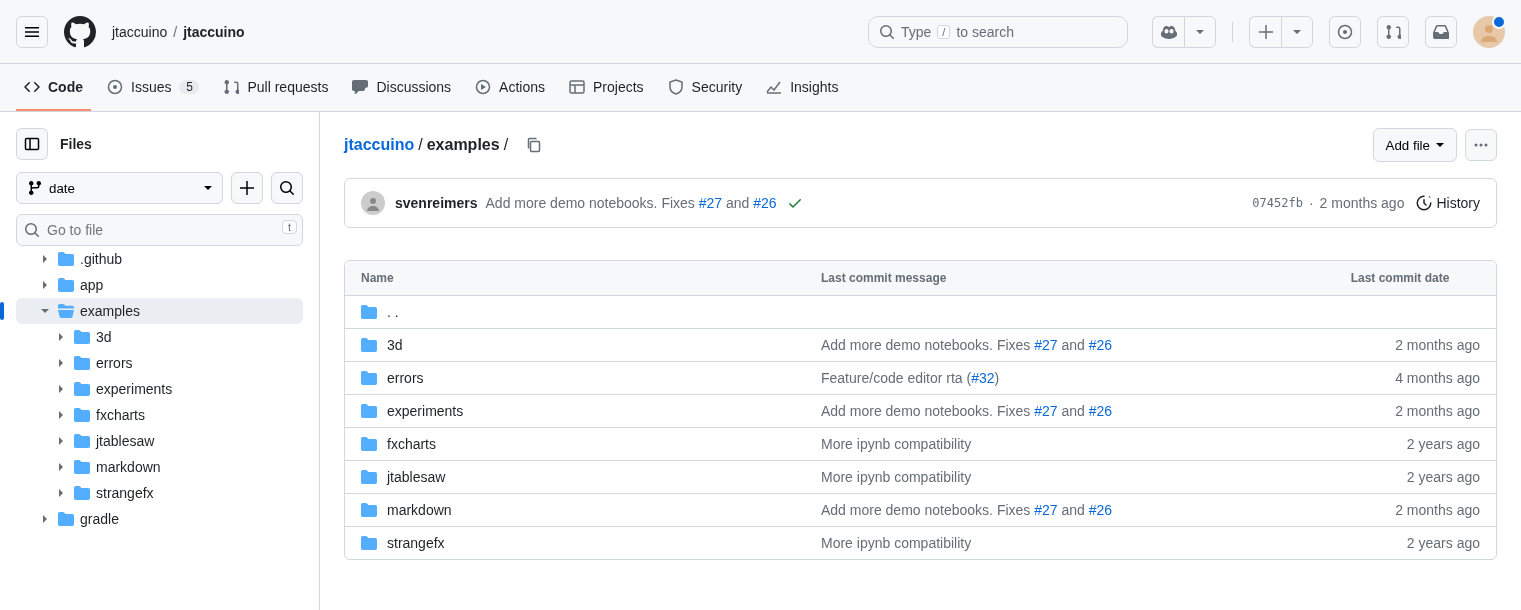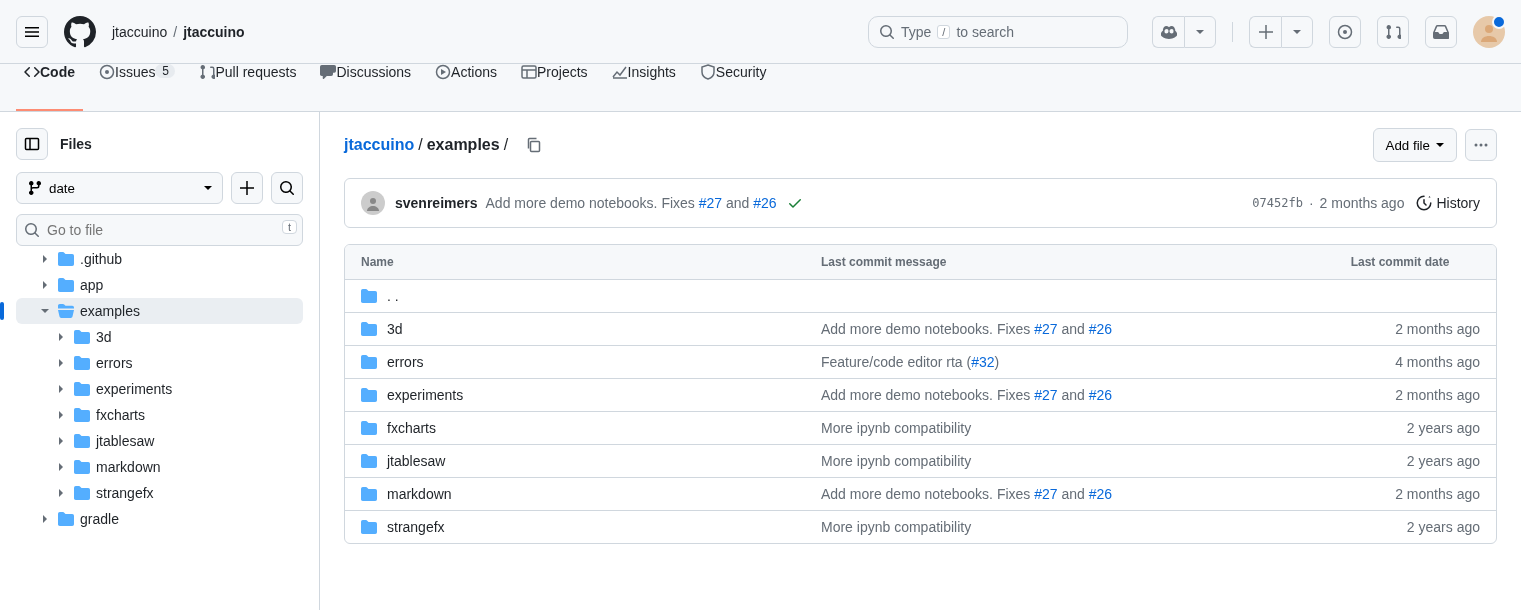--- a/index.html
+++ b/index.html
@@ -23,21 +23,21 @@
 .hdr-btn.split-r { border-top-left-radius: 0; border-bottom-left-radius: 0; }
 .hdr-divider { width: 1px; height: 20px; background: #d0d7de; margin: 0 8px; }
 .avatar { width: 32px; height: 32px; border-radius: 50%; background: #e7c9a9; position: relative; }
 .avatar::after { content: ""; position: absolute; top: -1px; right: -1px; width: 10px; height: 10px; background: #0969da; border: 2px solid #f6f8fa; border-radius: 50%; }
 .avatar-inner { width: 100%; height: 100%; border-radius: 50%; display: flex; align-items: center; justify-content: center; }
 .avatar-inner svg circle { fill: #dba878; }
 .avatar-inner svg path { fill: #dba878; }
 
 
 .repo-nav { display: flex; align-items: center; padding: 0 16px; background: #f6f8fa; border-bottom: 1px solid #d0d7de; height: 48px; gap: 8px; }
-.repo-tab { display: flex; align-items: flex-start; padding: 0 8px; height: 100%; color: #1f2328; cursor: pointer; border-bottom: 2px solid transparent; }
+.repo-tab { display: flex; align-items: center; gap: 8px; padding: 0 8px; height: 100%; color: #1f2328; cursor: pointer; border-bottom: 2px solid transparent; }
 .repo-tab.active { border-bottom-color: #fd8c73; font-weight: 600; }
 .repo-tab .icon { color: #656d76; }
 .repo-tab.active .icon { color: #1f2328; }
 .counter { background: #afb8c133; border-radius: 10px; padding: 0 6px; font-size: 12px; min-width: 20px; text-align: center; color: #1f2328; font-weight: 400; }
 
 
 .main { display: flex; height: calc(100vh - 112px); }
 .sidebar { width: 320px; border-right: 1px solid #d0d7de; padding: 16px; overflow-y: auto; }
 .sidebar-header { display: flex; align-items: center; gap: 12px; margin-bottom: 12px; }
 .panel-toggle { width: 32px; height: 32px; border: 1px solid #d0d7de; border-radius: 6px; background: #f6f8fa; display: flex; align-items: center; justify-content: center; cursor: pointer; }
@@ -65,21 +65,21 @@
 .content { flex: 1; padding: 16px 24px; overflow-y: auto; }
 .path-row { display: flex; align-items: center; margin-bottom: 16px; }
 .path-row .rlink { color: #0969da; font-weight: 600; font-size: 16px; }
 .path-row .psep { margin: 0 4px; color: #1f2328; font-size: 16px; }
 .path-row .pcur { font-weight: 600; font-size: 16px; }
 .copy-btn { margin-left: 10px; background: transparent; border: none; cursor: pointer; color: #656d76; padding: 4px; }
 .path-spacer { flex: 1; }
 .add-file-btn { height: 32px; border: 1px solid #d0d7de; border-radius: 6px; background: #f6f8fa; padding: 16px 12px; display: flex; align-items: center; gap: 6px; cursor: pointer; font-weight: 500; }
 .more-btn { height: 32px; width: 32px; border: 1px solid #d0d7de; border-radius: 6px; background: #f6f8fa; margin-left: 8px; display: flex; align-items: center; justify-content: center; cursor: pointer; color: #656d76; }
 
-.commit-box { border: 1px solid #d0d7de; border-radius: 6px; padding: 12px 16px; display: flex; align-items: center; margin-bottom: 16px; }
+.commit-box { border: 1px solid #d0d7de; border-radius: 6px; padding: 12px 16px; display: flex; align-items: center; margin-bottom: 32px; }
 .commit-avatar { width: 24px; height: 24px; border-radius: 50%; background: #ccc; margin-right: 10px; display:flex; align-items:center; justify-content:center; }
 .commit-author { font-weight: 600; margin-right: 8px; }
 .commit-msg { color: #656d76; }
 .commit-msg .issue-link { color: #0969da; }
 .check { color: #1a7f37; margin-left: 10px; }
 .commit-spacer { flex: 1; }
 .commit-meta { color: #656d76; display: flex; align-items: center; gap: 6px; }
 .commit-sha { font-family: ui-monospace, monospace; font-size: 12px; }
 .history-link { display: flex; align-items: center; gap: 4px; color: #1f2328; font-weight: 500; margin-left: 12px; }
 
@@ -230,32 +230,32 @@
         <svg width="16" height="16" viewBox="0 0 16 16">
           <rect x="1" y="2" width="14" height="12" rx="1.5" fill="none" stroke="currentColor" stroke-width="1.5"></rect>
           <path stroke="currentColor" stroke-width="1.5" d="M1 6h14M6 6v8"></path>
         </svg>
       </span>
     <span>Projects</span>
   </div>
   <div class="repo-tab">
     <span class="icon">
         <svg width="16" height="16" viewBox="0 0 16 16">
+          <path fill="none" stroke="currentColor" stroke-width="1.5" d="M8 1l6 2v5c0 4-3 6-6 7-3-1-6-3-6-7V3l6-2z"></path>
+        </svg>
+      </span>
+    <span>Security</span>
+  </div>
+  <div class="repo-tab">
+    <span class="icon">
+        <svg width="16" height="16" viewBox="0 0 16 16">
           <path fill="none" stroke="currentColor" stroke-width="1.5" d="M1 13l4-5 3 3 6-8M1 14h14"></path>
         </svg>
       </span>
     <span>Insights</span>
-  </div>
-  <div class="repo-tab">
-    <span class="icon">
-        <svg width="16" height="16" viewBox="0 0 16 16">
-          <path fill="none" stroke="currentColor" stroke-width="1.5" d="M8 1l6 2v5c0 4-3 6-6 7-3-1-6-3-6-7V3l6-2z"></path>
-        </svg>
-      </span>
-    <span>Security</span>
   </div>
 </div>
 
 <div class="main">
 
   <div class="sidebar">
     <div class="sidebar-header">
       <button class="panel-toggle">
         <svg width="16" height="16" viewBox="0 0 16 16">
             <rect x="1.5" y="2.5" width="13" height="11" rx="1" fill="none" stroke="currentColor" stroke-width="1.5"></rect>

